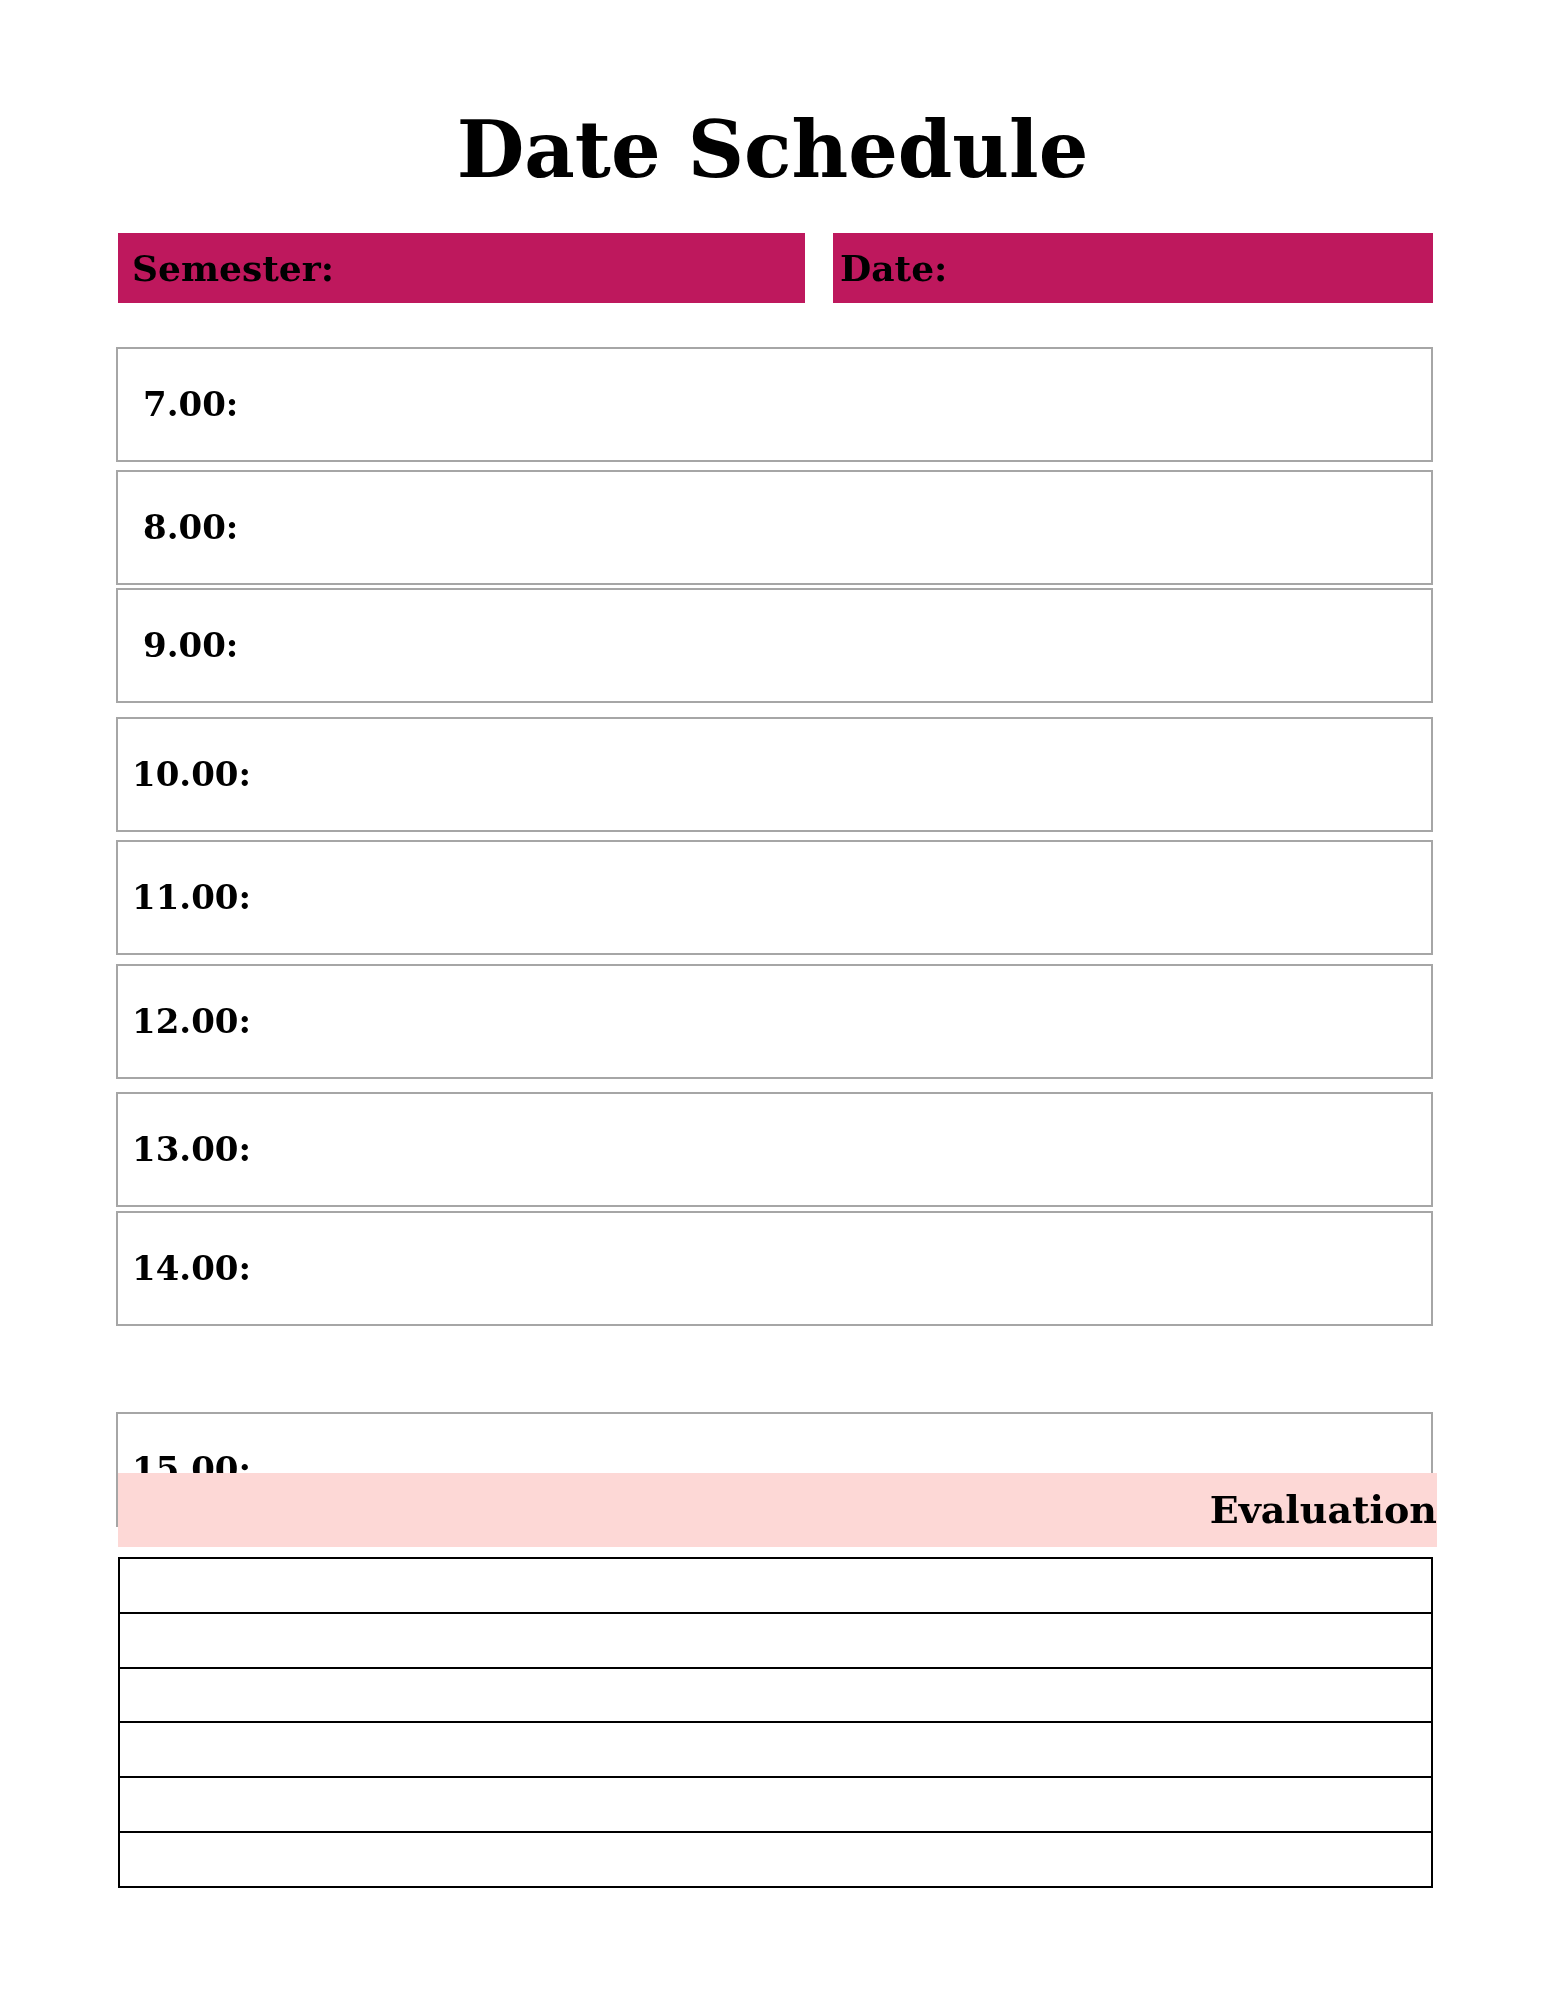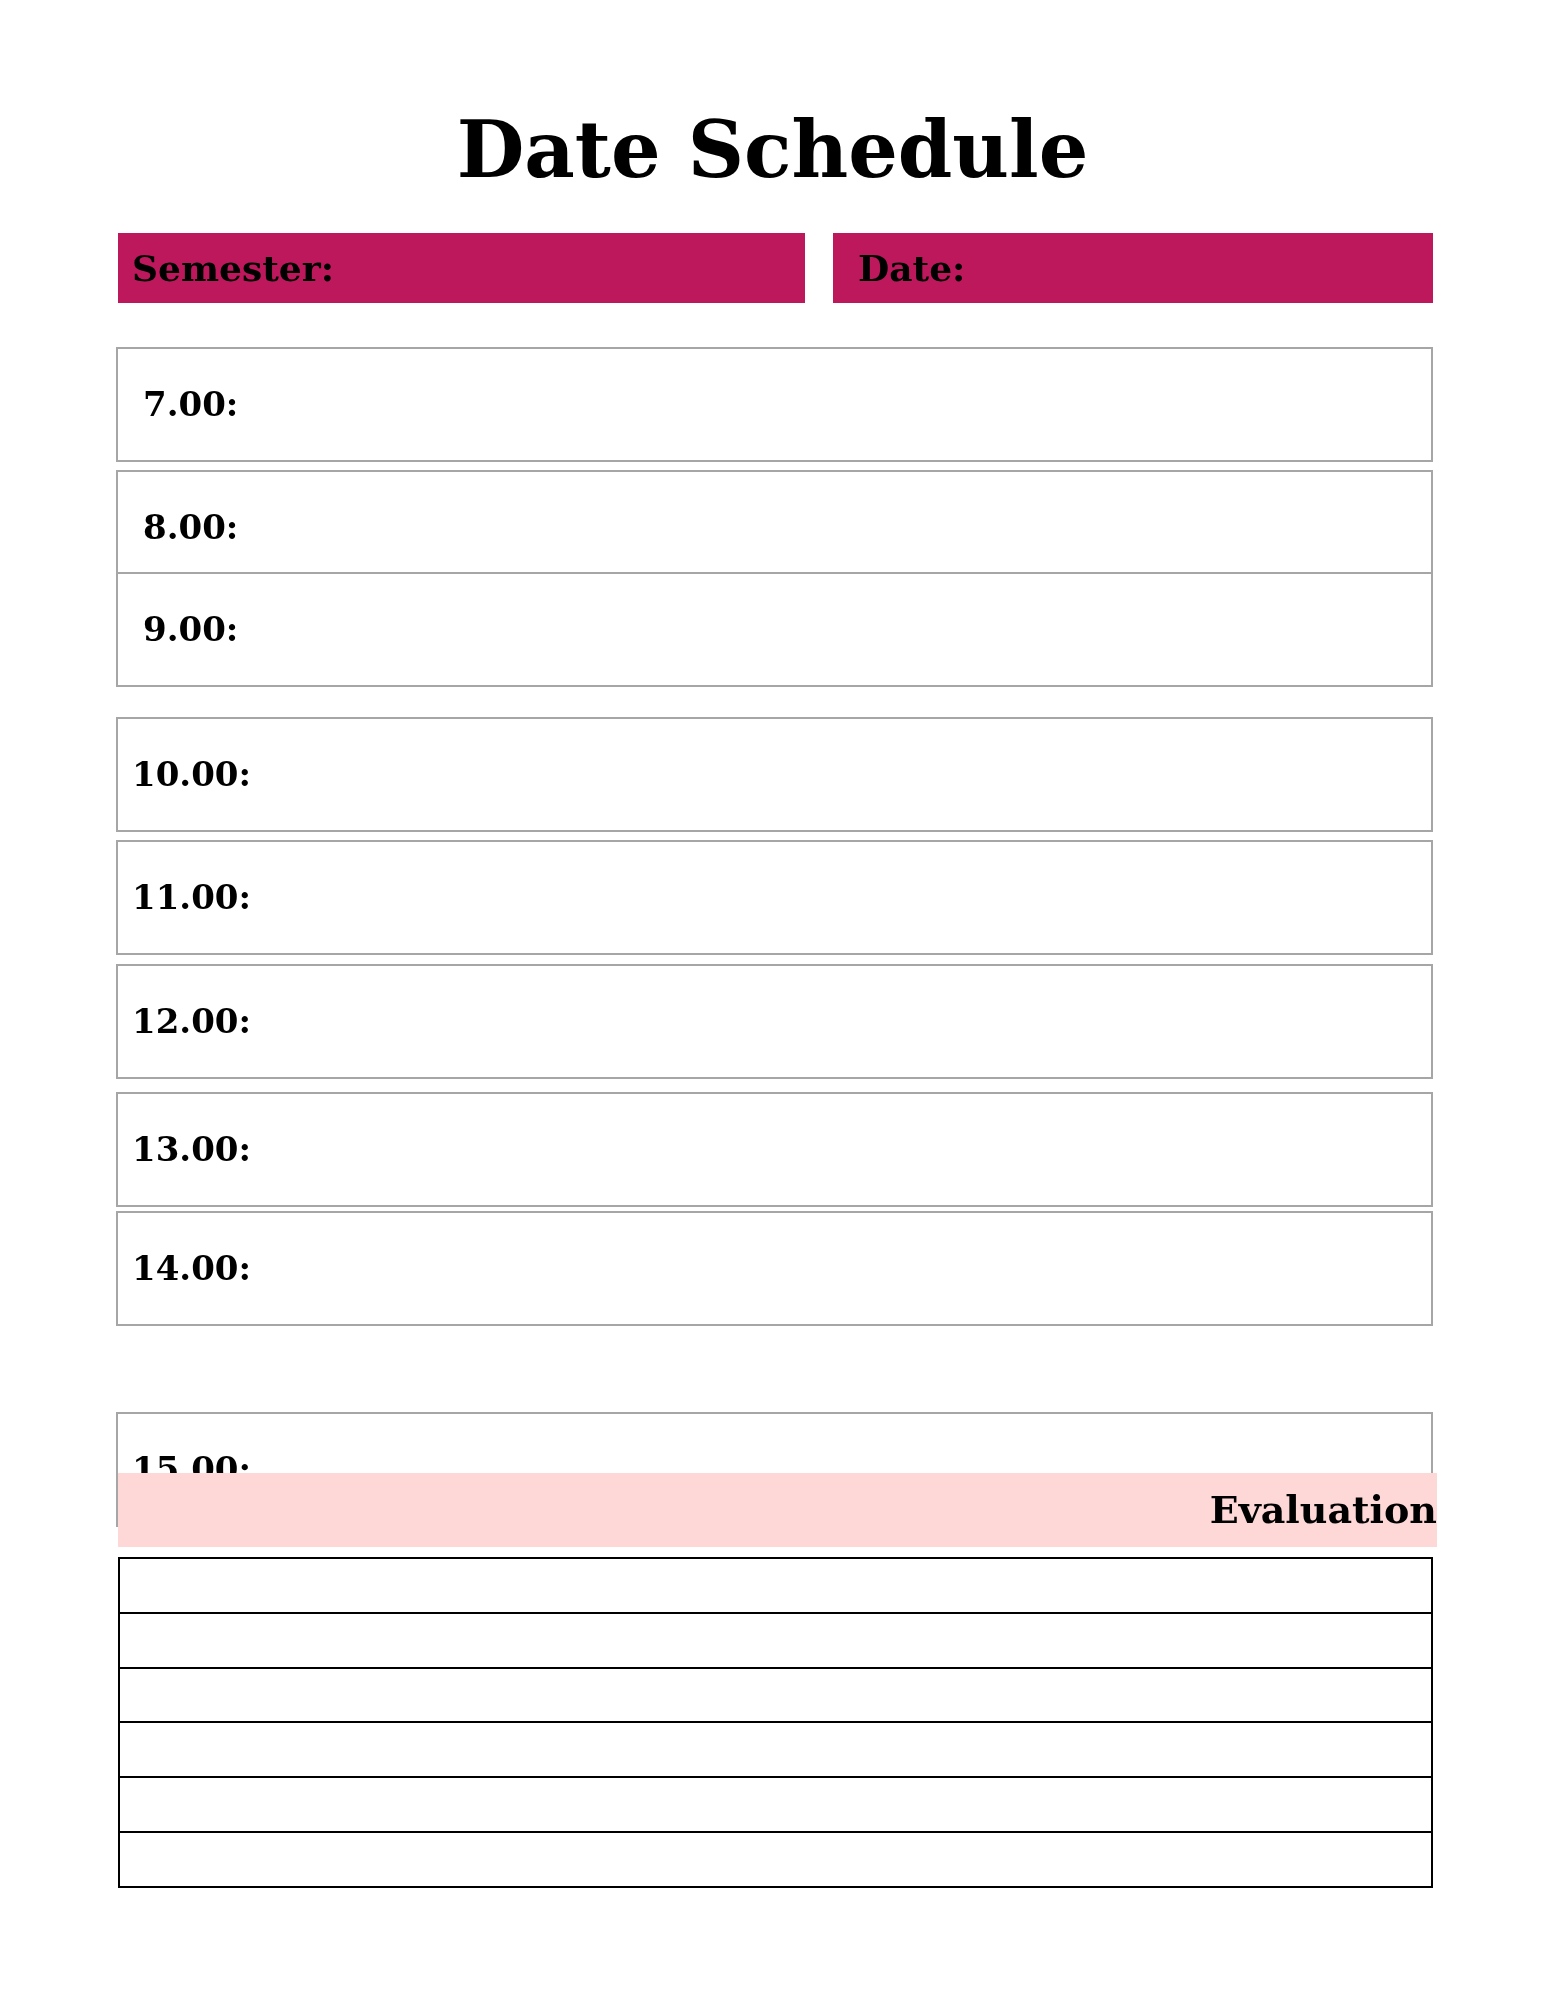--- a/index.html
+++ b/index.html
@@ -38,21 +38,21 @@
       line-height: 70px;
     }
     .semester-field {
       left: 118px;
       width: 687px;
       padding-left: 14px;
     }
     .date-field {
       left: 833px;
       width: 600px;
-      padding-left: 25px;
+      padding-left: 7px;
     }
     .time-row {
       position: absolute;
       left: 116px;
       width: 1317px;
       height: 115px;
       box-sizing: border-box;
       border: 2px solid #a6a6a6;
       background: #ffffff;
     }
@@ -112,21 +112,21 @@
   <span>Date:</span>
 </div>
 
 <div>
   <div class="time-row" style="top:347px">
     <span class="time-label single">7.00:</span>
   </div>
   <div class="time-row" style="top:470px">
     <span class="time-label single">8.00:</span>
   </div>
-  <div class="time-row" style="top:572px">
+  <div class="time-row" style="top:588px">
     <span class="time-label single">9.00:</span>
   </div>
   <div class="time-row" style="top:717px">
     <span class="time-label double">10.00:</span>
   </div>
   <div class="time-row" style="top:840px">
     <span class="time-label double">11.00:</span>
   </div>
   <div class="time-row" style="top:964px">
     <span class="time-label double">12.00:</span>

